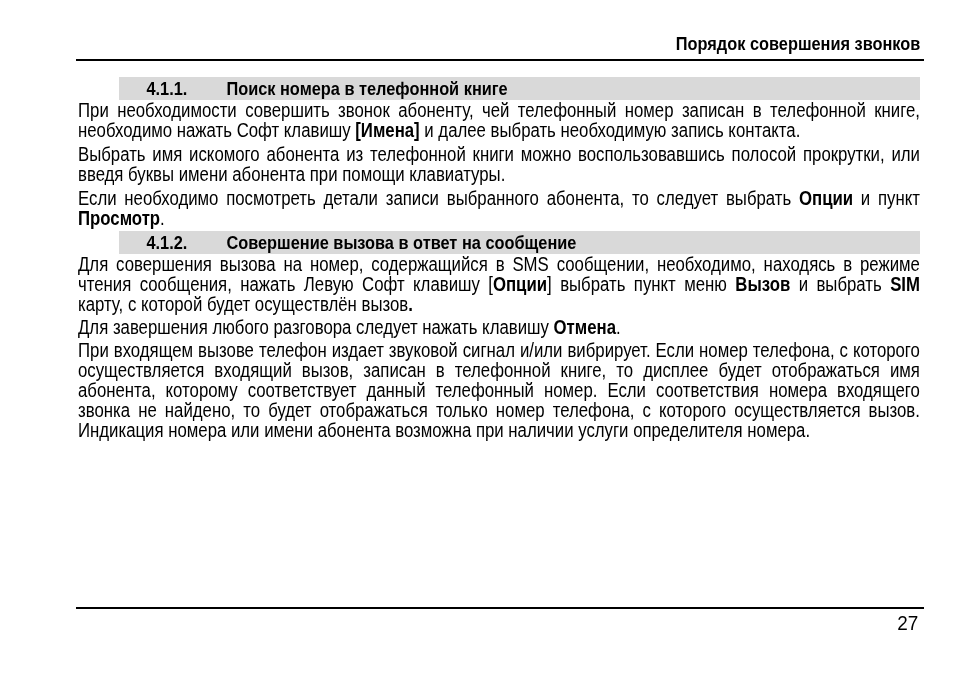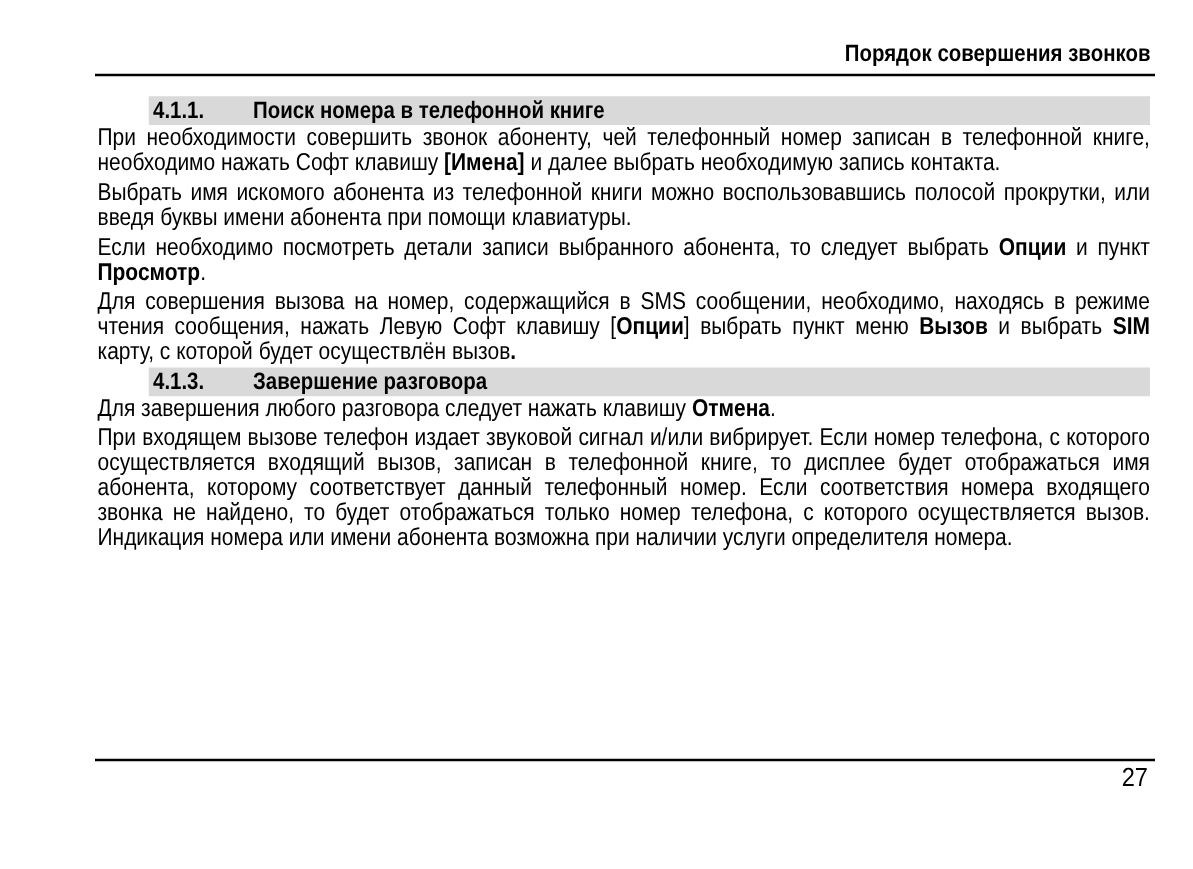--- a/index.html
+++ b/index.html
@@ -6,21 +6,21 @@
   body { width: 954px; height: 695px; position: relative; overflow: hidden;
          font-family: "Liberation Sans", sans-serif; color: #000; }
   .header-title { position: absolute; top: 33px; right: 34px; font-weight: bold; font-size: 19px;
                   transform: scaleX(0.86); transform-origin: right top; white-space: nowrap; }
   .header-rule { position: absolute; left: 76px; top: 59px; width: 848px; height: 2px; background: #000; }
   .footer-rule { position: absolute; left: 76px; top: 607px; width: 848px; height: 2px; background: #000; }
   .page-number { position: absolute; right: 36px; top: 611px; font-size: 21px;
                  transform: scaleX(0.9); transform-origin: right top; }
   .content { position: absolute; left: 78px; top: 77px; width: 842px; }
   .sec-head { background: #d9d9d9; margin-left: 41px; height: 23px; line-height: 23px;
-              font-weight: bold; font-size: 19px; position: relative; overflow: hidden; }
+              font-weight: bold; font-size: 19px; position: relative; overflow: hidden; padding-left: 24px; }
   .sec-head .inner { transform: scaleX(0.86); transform-origin: left center; white-space: nowrap; display: block; padding-left: 4px; }
   .sec-num { display: inline-block; width: 93px; }
   .para { font-size: 19.5px; line-height: 20px; text-align: justify; margin: 0;
           transform: scaleX(0.86); transform-origin: left top; width: 979px; }
   .para + .para { margin-top: 4px; }
   .para b { font-weight: bold; }
   .gap-s { height: 3px; }
 </style>
 </head>
 <body>
@@ -37,31 +37,31 @@
       </span>
     </div>
     <p class="para"><span>При необходимости совершить звонок абоненту, чей телефонный номер записан в телефонной книге, необходимо нажать Софт клавишу </span><b>[Имена]</b><span> и далее выбрать необходимую запись контакта.</span></p>
     <p class="para"><span>Выбрать имя искомого абонента из телефонной книги можно воспользовавшись полосой прокрутки, или введя буквы имени абонента при помощи клавиатуры.</span></p>
     <p class="para"><span>Если необходимо посмотреть детали записи выбранного абонента, то следует выбрать </span><b>Опции</b><span> и пункт </span><b>Просмотр</b><span>.</span></p>
   </div>
 
   <div class="gap-s"></div>
 
   <div class="section">
+    <div class="sec-head">
+      <span class="inner">
+        <span class="sec-num">4.1.2.</span><span>Совершение вызова в ответ на сообщение</span>
+      </span>
+    </div>
     <p class="para"><span>Для совершения вызова на номер, содержащийся в SMS сообщении, необходимо, находясь в режиме чтения сообщения, нажать Левую Софт клавишу [</span><b>Опции</b><span>] выбрать пункт меню </span><b>Вызов</b><span> и выбрать </span><b>SIM</b><span> карту, с которой будет осуществлён вызов</span><b>.</b></p>
   </div>
 
   <div class="gap-s"></div>
 
   <div class="section">
-    <div class="sec-head">
-      <span class="inner">
-        <span class="sec-num">4.1.3.</span><span>Завершение разговора</span>
-      </span>
-    </div>
     <p class="para"><span>Для завершения любого разговора следует нажать клавишу </span><b>Отмена</b><span>.</span></p>
   </div>
 
   <div class="gap-s"></div>
 
   <div class="section">
     <p class="para"><span>При входящем вызове телефон издает звуковой сигнал и/или вибрирует. Если номер телефона, с которого осуществляется входящий вызов, записан в телефонной книге, то дисплее будет отображаться имя абонента, которому соответствует данный телефонный номер. Если соответствия номера входящего звонка не найдено, то будет отображаться только номер телефона, с которого осуществляется вызов. Индикация номера или имени абонента возможна при наличии услуги определителя номера.</span></p>
   </div>
 
 </div>

